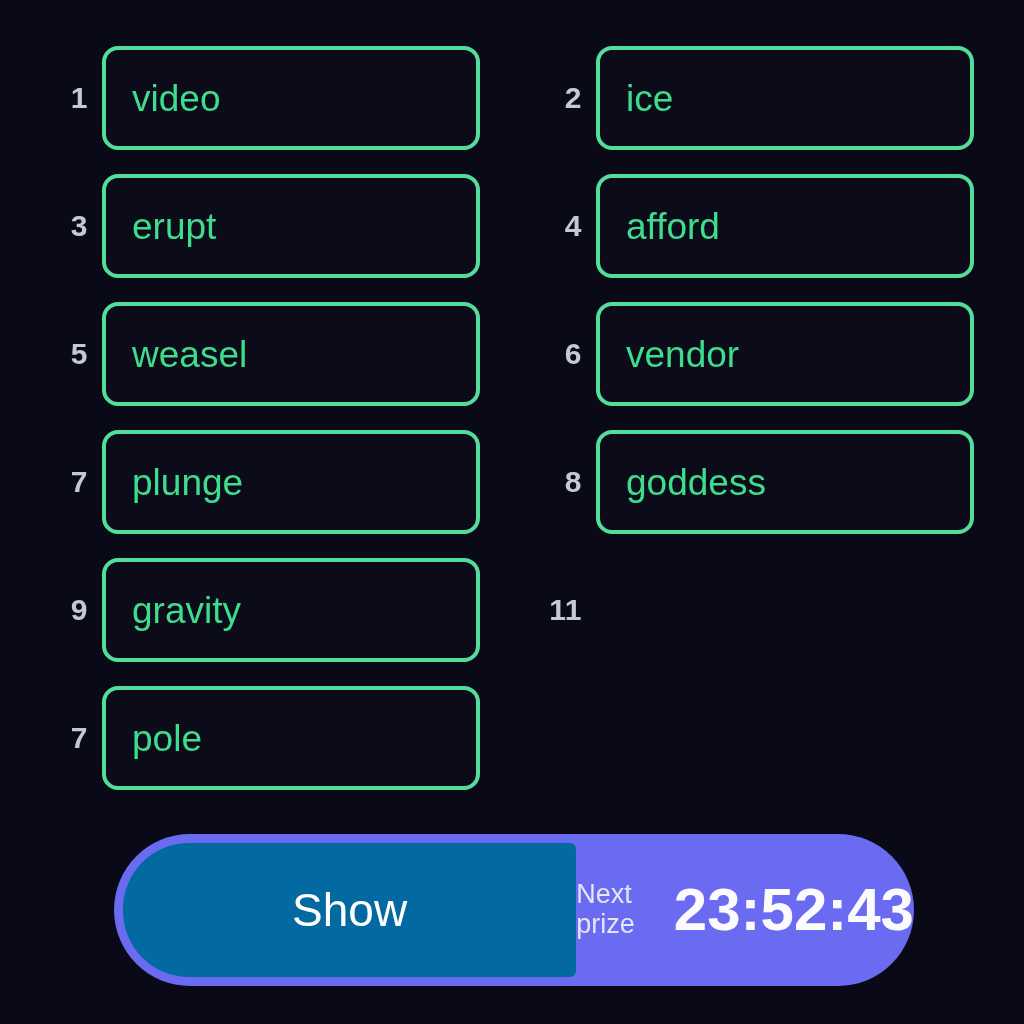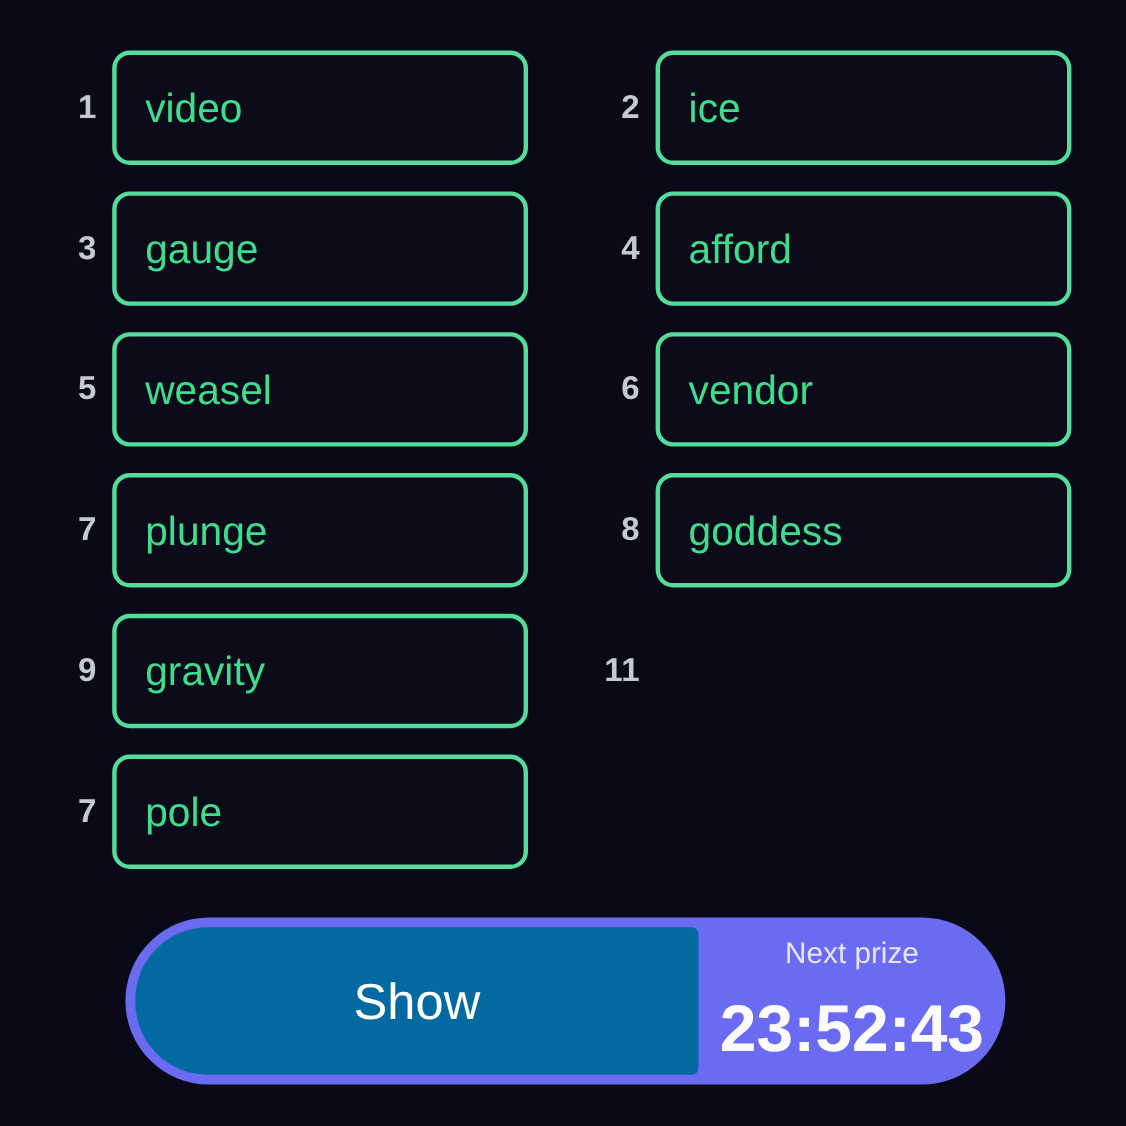--- a/index.html
+++ b/index.html
@@ -105,21 +105,21 @@
     font-size: 46px;
     font-weight: 400;
     color: #ffffff;
     line-height: 1;
   }
 
   .prize-panel {
     flex: 1 1 auto;
     height: 134px;
     display: flex;
-    flex-direction: column;
+    flex-direction: row;
     align-items: center;
     justify-content: center;
     gap: 20px;
   }
 
   .prize-label {
     font-size: 27px;
     font-weight: 400;
     color: #e4e6fb;
     line-height: 1.1;
@@ -150,21 +150,21 @@
     <div class="word-row">
       <span class="word-index">2</span>
       <div class="word-box">
         <span class="word-text">ice</span>
       </div>
     </div>
 
     <div class="word-row">
       <span class="word-index">3</span>
       <div class="word-box">
-        <span class="word-text">gauge</span>
+        <span class="word-text">erupt</span>
       </div>
     </div>
 
     <div class="word-row">
       <span class="word-index">4</span>
       <div class="word-box">
         <span class="word-text">afford</span>
       </div>
     </div>
 

